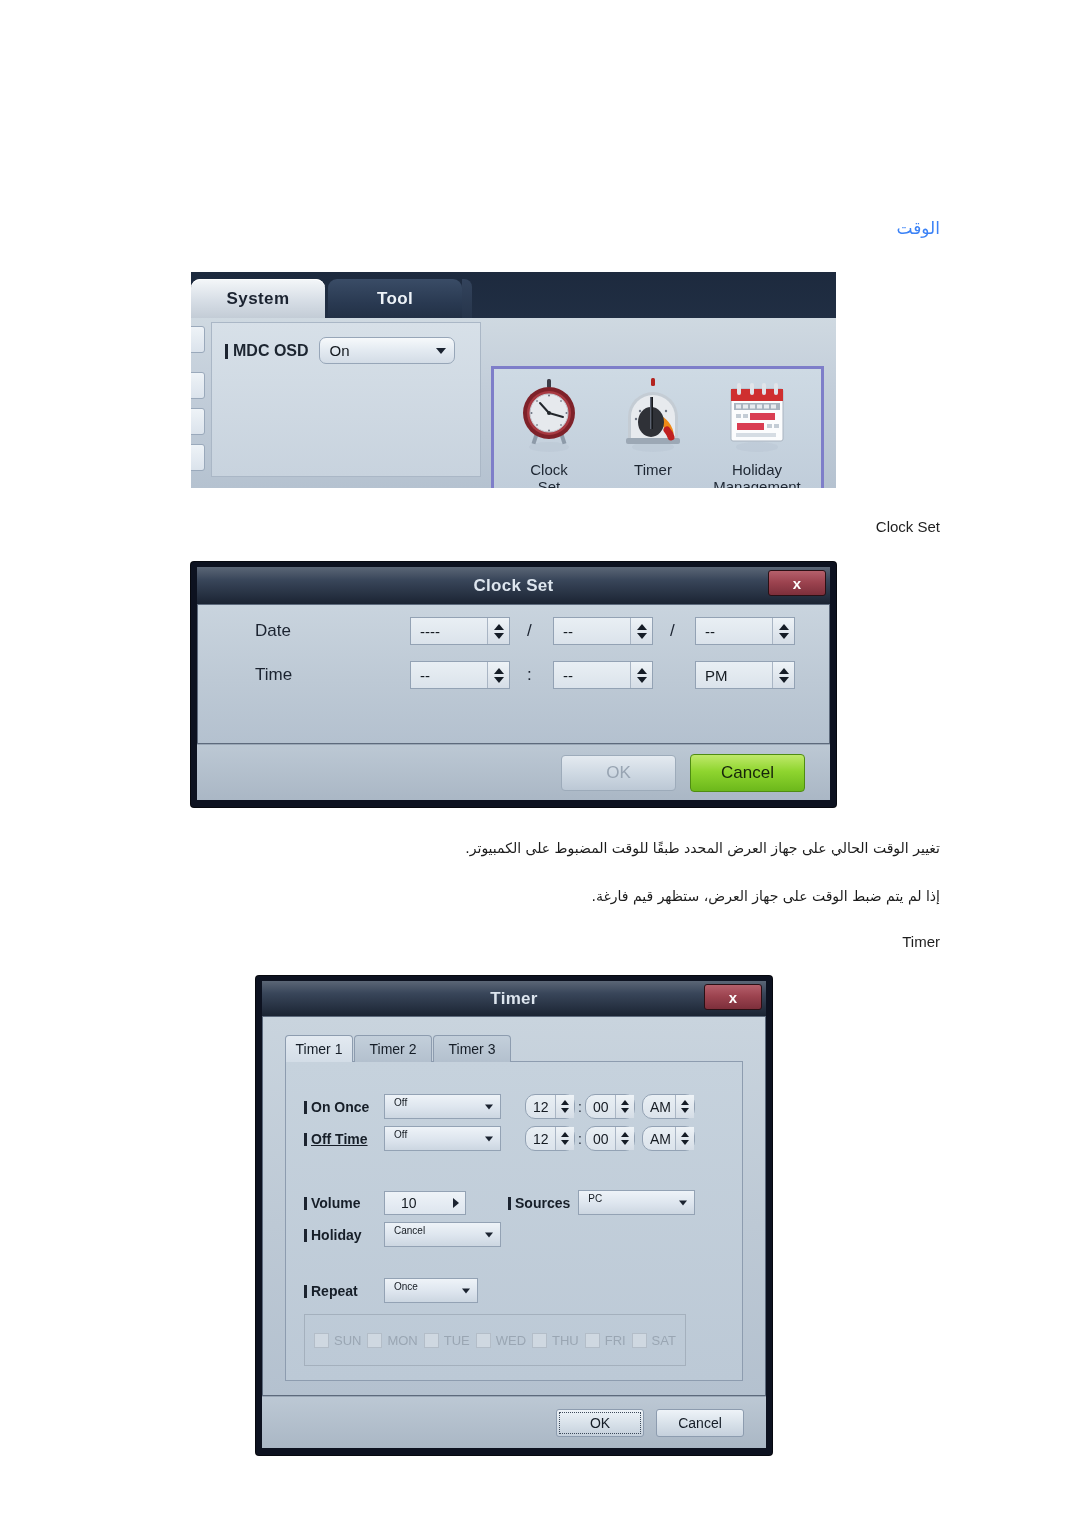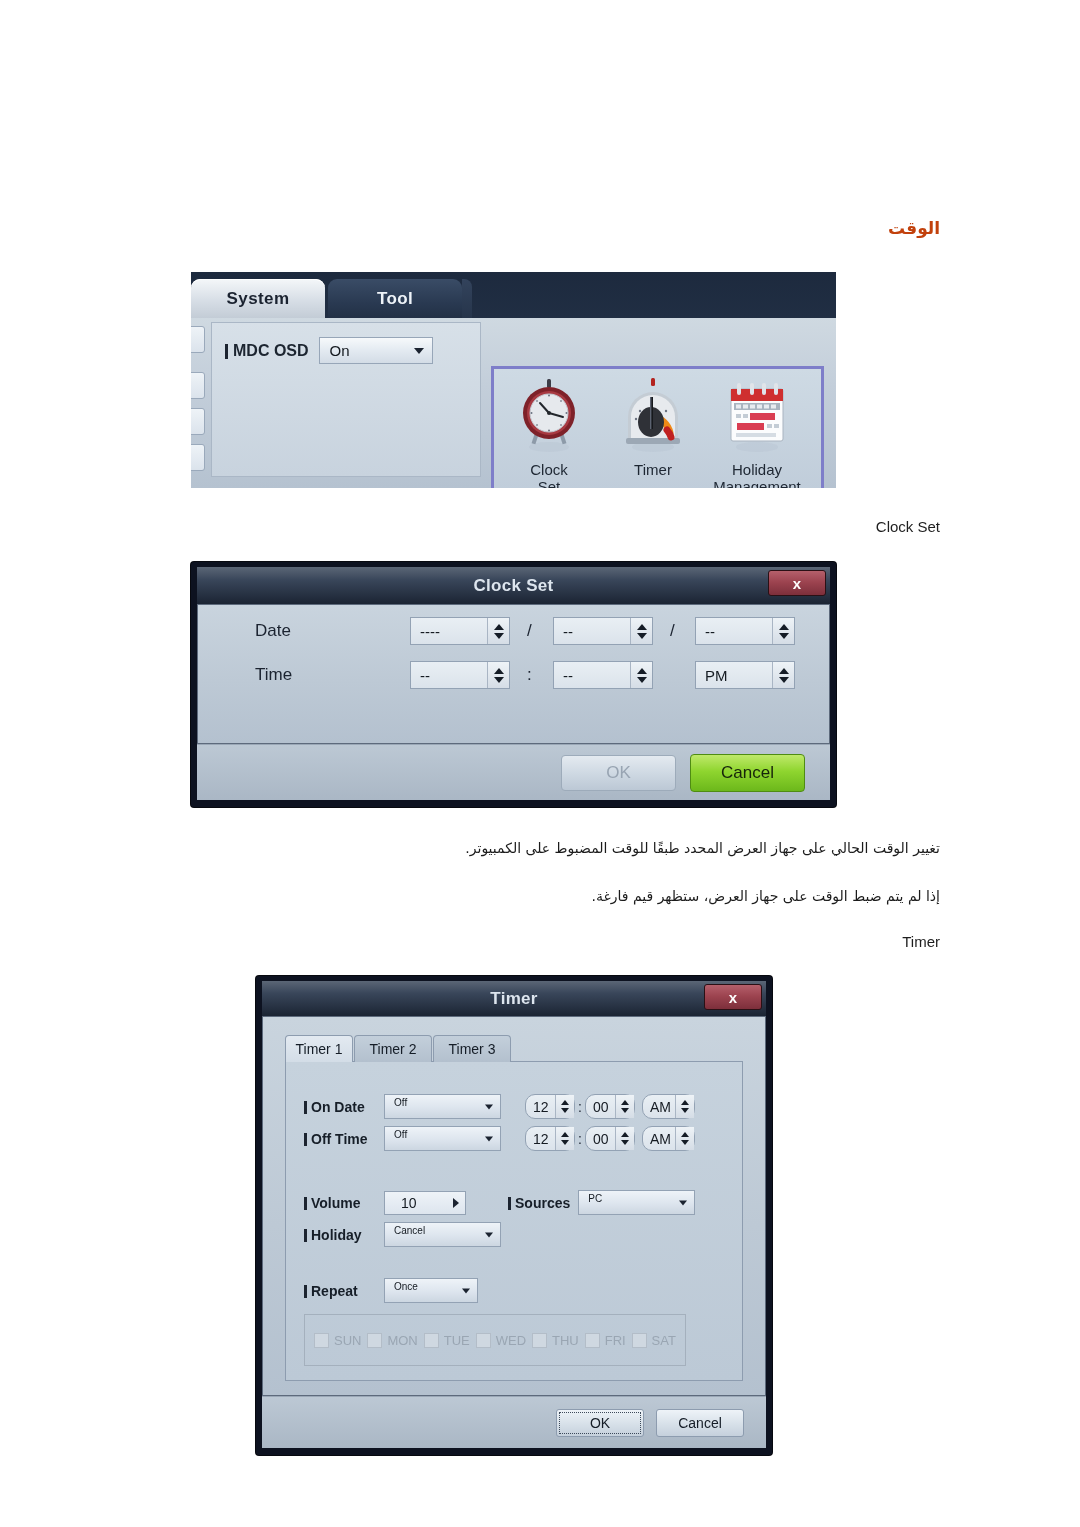--- a/index.html
+++ b/index.html
@@ -10,22 +10,22 @@
     position: relative;
     overflow: hidden;
   }
 
   
   .page-heading {
     position: absolute;
     top: 218px; right: 140px;
     font-family: "DejaVu Sans", sans-serif;
     font-size: 17px;
-    font-weight: bold;
-    color: #c2410c;
+    font-weight: normal;
+    color: #3b82f6;
     direction: rtl;
   }
 
   
   .mdc-panel {
     position: absolute;
     left: 191px; top: 272px;
     width: 645px; height: 216px;
     background: linear-gradient(180deg, #1d2a3e 0%, #243349 45%, #2b3b52 100%);
     overflow: hidden;
@@ -117,21 +117,21 @@
     font-size: 15px; color: #14191f;
   }
   .combo .caret {
     position: absolute; right: 8px; top: 50%;
     transform: translateY(-50%);
     width: 0; height: 0;
     border-left: 5px solid transparent;
     border-right: 5px solid transparent;
     border-top: 6px solid #1b2330;
   }
-  .combo-mdcosd { width: 114px; }
+  .combo-mdcosd { width: 136px; border-radius: 7px; }
 
   
   .icon-group {
     position: absolute; left: 300px; top: 48px;
     width: 333px; height: 163px;
     background: linear-gradient(180deg,#cedae4 0%, #bcc9d7 100%);
     border: 3px solid #7e7ec9;
   }
   .icon-tile {
     position: absolute; top: 6px;
@@ -599,21 +599,21 @@
 
       <div class="tm-tabs">
         <div class="tm-tab active">Timer 1</div>
         <div class="tm-tab inactive">Timer 2</div>
         <div class="tm-tab inactive">Timer 3</div>
       </div>
 
       <div class="tm-pane">
 
         <div class="tm-row" style="top:32px;">
-          <span class="tm-lbl" style="width:72px;"><span class="lbl-bar"></span><span>On Date</span></span>
+          <span class="tm-lbl" style="width:72px;"><span class="lbl-bar"></span><span>On Once</span></span>
           <div class="tm-combo" style="width:117px;margin-left:8px;">
             <span>Off</span>
             <span class="caret"></span>
           </div>
           <div class="spin tm-spin" style="width:50px;margin-left:24px;">
             <span class="val">12</span>
             <span class="arrows">
                 <i class="ar-up"></i>
                 <i class="ar-dn"></i>
               </span>
@@ -629,21 +629,21 @@
           <div class="spin tm-spin" style="width:53px;margin-left:7px;">
             <span class="val">AM</span>
             <span class="arrows">
                 <i class="ar-up"></i>
                 <i class="ar-dn"></i>
               </span>
           </div>
         </div>
 
         <div class="tm-row" style="top:64px;">
-          <span class="tm-lbl" style="width:72px;"><span class="lbl-bar"></span><span>Off Time</span></span>
+          <span class="tm-lbl" style="width:72px;text-decoration:underline;"><span class="lbl-bar"></span><span>Off Time</span></span>
           <div class="tm-combo" style="width:117px;margin-left:8px;">
             <span>Off</span>
             <span class="caret"></span>
           </div>
           <div class="spin tm-spin" style="width:50px;margin-left:24px;">
             <span class="val">12</span>
             <span class="arrows">
                 <i class="ar-up"></i>
                 <i class="ar-dn"></i>
               </span>

